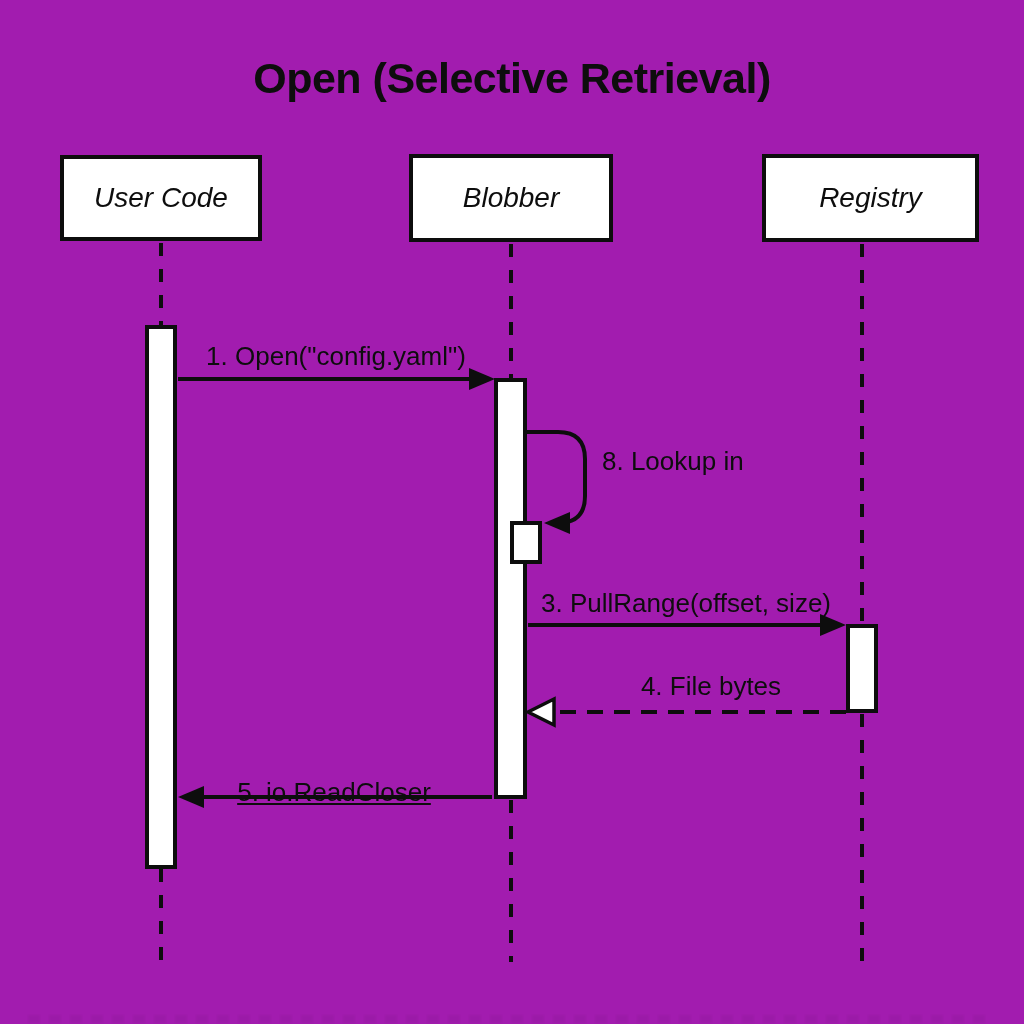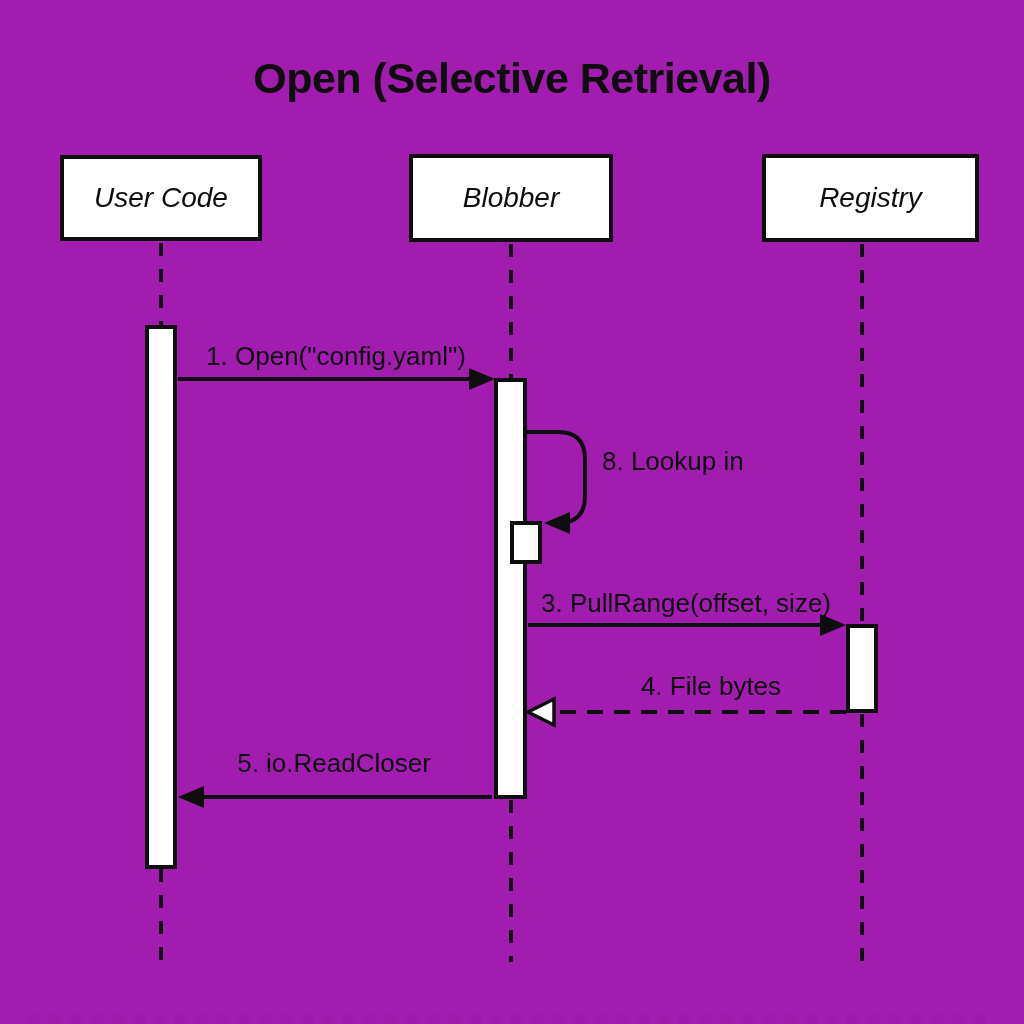--- a/index.html
+++ b/index.html
@@ -88,21 +88,21 @@
     font-size: 26px;
     color: #0d0d0d;
     white-space: nowrap;
     z-index: 6;
   }
   .msg-label.centered { transform: translateX(-50%); }
   #label-msg1 { left: 336px; top: 341px; }
   #label-msg2 { left: 602px; top: 446px; line-height: 30px; }
   #label-msg3 { left: 686px; top: 588px; }
   #label-msg4 { left: 687px; top: 671px; margin-left: 24px; }
-  #label-msg5 { left: 334px; top: 748px; }
+  #label-msg5 { left: 334px; top: 777px; text-decoration: underline; }
 
   #cropped-artifact-row {
     position: absolute;
     left: 28px;
     bottom: 1px;
     width: 966px;
     height: 8px;
     background: repeating-linear-gradient(
       90deg, rgba(0,0,0,0.07) 0px, rgba(0,0,0,0.07) 12px,
       transparent 12px, transparent 21px);

